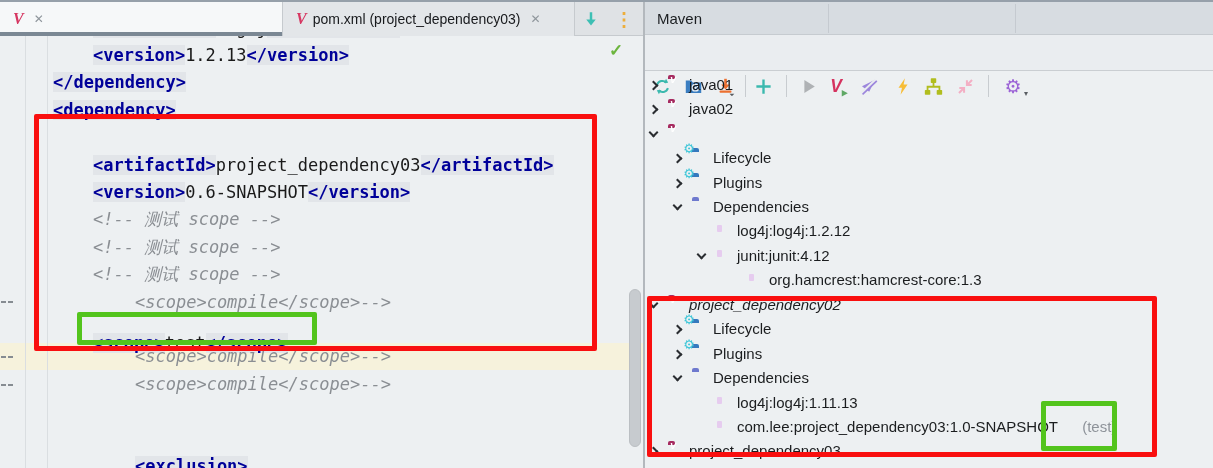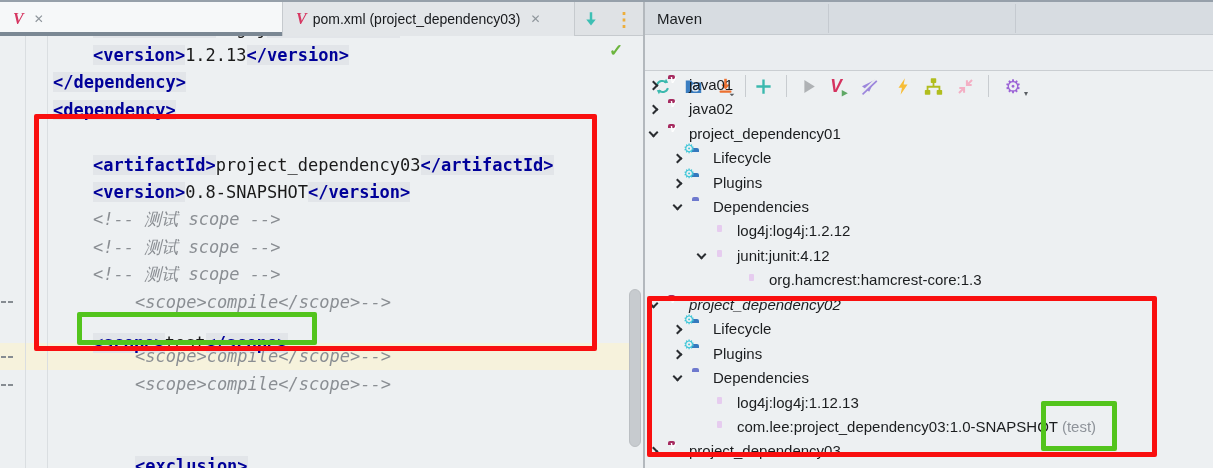--- a/index.html
+++ b/index.html
@@ -60,41 +60,41 @@
   .folder { position:relative; width:17px; height:13px; border-radius:2px; margin-top:3px; }
   .folder::before { content:""; position:absolute; left:0; top:-3px; width:7px; height:4px;
     border-radius:2px 2px 0 0; background:inherit; }
   .folder .vbadge { position:absolute; left:2px; top:-2px; color:#fff; font-size:9px; font-weight:bold;
     font-style:italic; line-height:1; }
   .folder .gearov { position:absolute; right:-3px; bottom:-4px; color:#3EC6D8; font-size:13px; line-height:1; }
   .libicon { position:relative; width:13px; height:15px; margin-top:2px; background:#C795DC; border-radius:2px; }
   .libicon::before { content:""; position:absolute; left:1px; top:1px; width:5px; height:7px;
     background:#E6CCEF; border-radius:1px; }
   .tlabel { position:absolute; top:2px; white-space:nowrap; }
-  .tsuffix { color:#8E939A; }
+  .tsuffix { color:#8E939A;margin-left:20px; }
   
   .ann { position:absolute; border-style:solid; border-width:5px; border-radius:2px;
     z-index:20; pointer-events:none; background:transparent; }
 </style>
 </head>
 <body>
 
 <div id="app">
 
   <div id="editor">
     <div id="current-line" style="top: 341.4px;"></div>
     <div class="guide" style="left:25px;"></div>
     <div class="guide" style="left:47px;"></div>
     <div id="code-layer">
         <div class="code-line" style="left: 93px; top: 12.6px;"><span class="tk tag">&lt;artifactId&gt;</span><span class="tk txt">log4j</span><span class="tk tag">&lt;/artifactId&gt;</span></div>
         <div class="code-line" style="left: 93px; top: 40px;"><span class="tk tag">&lt;version&gt;</span><span class="tk txt">1.2.13</span><span class="tk tag">&lt;/version&gt;</span></div>
         <div class="code-line" style="left: 53px; top: 67.4px;"><span class="tk tag">&lt;/dependency&gt;</span></div>
         <div class="code-line" style="left: 53px; top: 94.8px;"><span class="tk tag">&lt;dependency&gt;</span></div>
         <div class="code-line" style="left: 93px; top: 149.6px;"><span class="tk tag">&lt;artifactId&gt;</span><span class="tk txt">project_dependency03</span><span class="tk tag">&lt;/artifactId&gt;</span></div>
-        <div class="code-line" style="left: 93px; top: 177px;"><span class="tk tag">&lt;version&gt;</span><span class="tk txt">0.8-SNAPSHOT</span><span class="tk tag">&lt;/version&gt;</span></div>
+        <div class="code-line" style="left: 93px; top: 177px;"><span class="tk tag">&lt;version&gt;</span><span class="tk txt">0.6-SNAPSHOT</span><span class="tk tag">&lt;/version&gt;</span></div>
         <div class="code-line" style="left: 93px; top: 204.4px;"><span class="tk com">&lt;!-- 测试 scope --&gt;</span></div>
         <div class="code-line" style="left: 93px; top: 231.8px;"><span class="tk com">&lt;!-- 测试 scope --&gt;</span></div>
         <div class="code-line" style="left: 93px; top: 259.2px;"><span class="tk com">&lt;!-- 测试 scope --&gt;</span></div>
         <div class="code-line" style="left: 135px; top: 286.6px;"><span class="tk com">&lt;scope&gt;compile&lt;/scope&gt;--&gt;</span></div>
         <div class="code-line" style="left: 93px; top: 328px;"><span class="tk tag">&lt;scope&gt;</span><span class="tk txt">test</span><span class="tk tag">&lt;/scope&gt;</span></div>
         <div class="code-line" style="left: 135px; top: 341.4px;"><span class="tk com">&lt;scope&gt;compile&lt;/scope&gt;--&gt;</span></div>
         <div class="code-line" style="left: 135px; top: 368.8px;"><span class="tk com">&lt;scope&gt;compile&lt;/scope&gt;--&gt;</span></div>
         <div class="code-line" style="left: 93px; top: 396.2px;"></div>
         <div class="code-line" style="left: 135px; top: 451px;"><span class="tk tag">&lt;exclusion&gt;</span></div>
       </div>
@@ -226,21 +226,20 @@
           <span class="tlabel" style="left: 44px;">java01</span>
         </div>
         <div class="trow" style="top: 27.15px;">
           <span class="chev collapsed" style="left: 5px;"></span>
           <span class="ticon" style="left: 23px;"><span class="folder" style="background: rgb(166, 43, 96);"><span class="vbadge">V</span></span></span>
           <span class="tlabel" style="left: 44px;">java02</span>
         </div>
         <div class="trow" style="top: 51.6px;">
           <span class="chev expanded" style="left: 5px;"></span>
           <span class="ticon" style="left: 23px;"><span class="folder" style="background: rgb(166, 43, 96);"><span class="vbadge">V</span></span></span>
-          <span class="tlabel" style="left: 44px;">project_dependency01</span>
         </div>
         <div class="trow" style="top: 76.05px;">
           <span class="chev collapsed" style="left: 29px;"></span>
           <span class="ticon" style="left: 47px;"><span class="folder" style="background: rgb(53, 121, 190);"><span class="gearov">⚙</span></span></span>
           <span class="tlabel" style="left: 68px;">Lifecycle</span>
         </div>
         <div class="trow" style="top: 100.5px;">
           <span class="chev collapsed" style="left: 29px;"></span>
           <span class="ticon" style="left: 47px;"><span class="folder" style="background: rgb(53, 121, 190);"><span class="gearov">⚙</span></span></span>
           <span class="tlabel" style="left: 68px;">Plugins</span>
@@ -278,21 +277,21 @@
           <span class="ticon" style="left: 47px;"><span class="folder" style="background: rgb(53, 121, 190);"><span class="gearov">⚙</span></span></span>
           <span class="tlabel" style="left: 68px;">Plugins</span>
         </div>
         <div class="trow" style="top: 296.1px;">
           <span class="chev expanded" style="left: 29px;"></span>
           <span class="ticon" style="left: 47px;"><span class="folder" style="background: rgb(110, 121, 206);"></span></span>
           <span class="tlabel" style="left: 68px;">Dependencies</span>
         </div>
         <div class="trow" style="top: 320.55px;">
           <span class="ticon" style="left: 71px;"><span class="libicon"></span></span>
-          <span class="tlabel" style="left: 92px;">log4j:log4j:1.12.13</span>
+          <span class="tlabel" style="left: 92px;">log4j:log4j:1.11.13</span>
         </div>
         <div class="trow" style="top: 345px;">
           <span class="ticon" style="left: 71px;"><span class="libicon"></span></span>
           <span class="tlabel" style="left: 92px;">com.lee:project_dependency03:1.0-SNAPSHOT<span class="tsuffix"> (test)</span></span>
         </div>
         <div class="trow" style="top: 369.45px;">
           <span class="chev collapsed" style="left: 5px;"></span>
           <span class="ticon" style="left: 23px;"><span class="folder" style="background: rgb(166, 43, 96);"><span class="vbadge">V</span></span></span>
           <span class="tlabel" style="left: 44px;">project_dependency03</span>
         </div>

